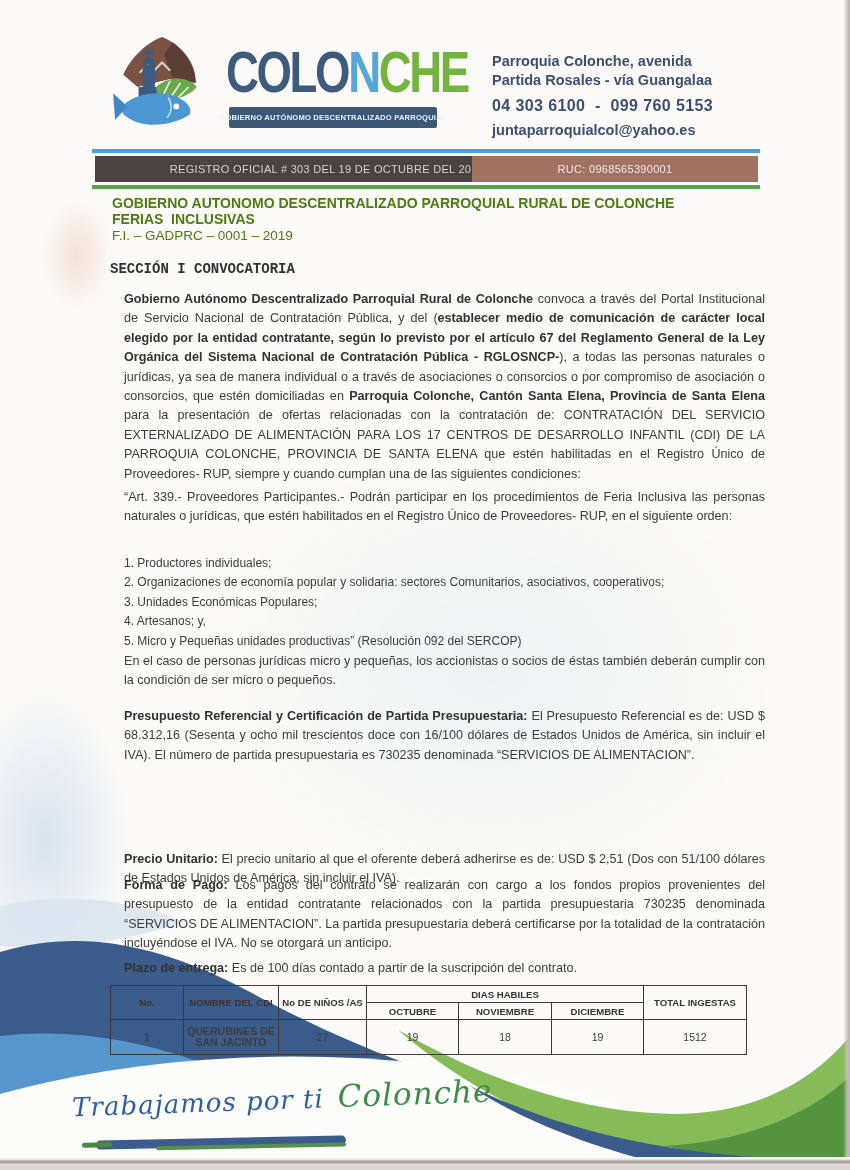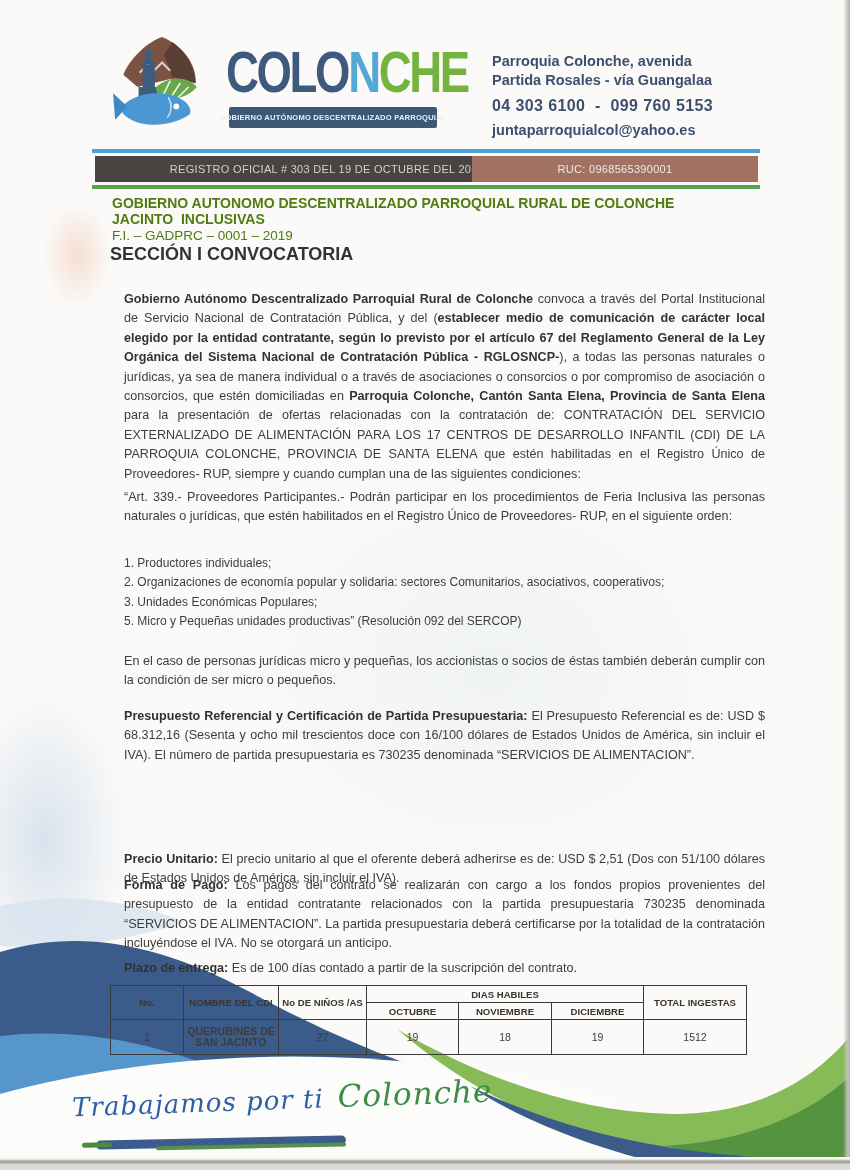--- a/index.html
+++ b/index.html
@@ -33,21 +33,21 @@
   .bar-dark{left:95px;top:156px;width:368px;height:26px;background:#494442;color:#d6d0ca;
     font-size:11px;display:flex;align-items:center;justify-content:center;letter-spacing:.3px;padding-left:48px;}
   .bar-ruc{left:472px;top:156px;width:286px;height:26px;background:#a17162;color:#f1eae6;
     font-size:11px;display:flex;align-items:center;justify-content:center;letter-spacing:.3px;text-align:right;}
   .line-green{left:92px;top:185px;width:668px;height:4px;background:#55a44c;}
   
   .title-block{left:112px;top:195px;width:640px;color:#4d7c0f;}
   .title-block .t1{font-size:14px;font-weight:bold;line-height:16px;}
   .title-block .t2{font-size:14px;font-weight:bold;line-height:16px;white-space:pre;}
   .title-block .t3{font-size:13.5px;line-height:16px;margin-top:1px;}
-  .section-heading{left:110px;top:244px;font-size:18px;font-weight:bold;color:#333;}
+  .section-heading{left:110px;top:261px;font-size:14px;font-weight:bold;color:#333;font-family:Liberation Mono, monospace;}
   
   .para{left:108px;width:641px;text-align:justify;font-size:12.6px;line-height:19.4px;color:#3d3d3d;margin-left:16px;}
   .para b{color:#323232;}
   .plain{text-align:left;}
   .list-item{font-size:12px;line-height:19.4px;}
   
   .cdi-table{left:110px;top:985px;border-collapse:collapse;table-layout:fixed;width:636px;}
   .cdi-table th,.cdi-table td{border:1.6px solid #3b3b3b;padding:0;text-align:center;vertical-align:middle;}
   .cdi-table th{font-size:9.6px;font-weight:bold;color:#39342e;}
   .cdi-table .h1 th{height:16px;} .cdi-table .h2 th{height:16px;}
@@ -120,36 +120,37 @@
     <div class="email">juntaparroquialcol@yahoo.es</div>
   </div>
 
   <div class="abs line-blue"></div>
   <div class="abs bar-dark">REGISTRO OFICIAL # 303 DEL 19 DE OCTUBRE DEL 2010</div>
   <div class="abs bar-ruc">RUC: 0968565390001</div>
   <div class="abs line-green"></div>
 
   <div class="abs title-block">
     <div class="t1">GOBIERNO AUTONOMO DESCENTRALIZADO PARROQUIAL RURAL DE COLONCHE</div>
-    <div class="t2">JACINTO  INCLUSIVAS</div>
+    <div class="t2">FERIAS  INCLUSIVAS</div>
     <div class="t3">F.I. – GADPRC – 0001 – 2019</div>
   </div>
 
   <div class="abs section-heading">SECCIÓN I CONVOCATORIA</div>
 
   <div class="abs para" style="top:290px;">
     <b>Gobierno Autónomo Descentralizado Parroquial Rural de Colonche</b><span> convoca a través del Portal Institucional de Servicio Nacional de Contratación Pública, y del (</span><b>establecer medio de comunicación de carácter local elegido por la entidad contratante, según lo previsto por el artículo 67 del Reglamento General de la Ley Orgánica del Sistema Nacional de Contratación Pública - RGLOSNCP-</b><span>), a todas las personas naturales o jurídicas, ya sea de manera individual o a través de asociaciones o consorcios o por compromiso de asociación o consorcios, que estén domiciliadas en </span><b>Parroquia Colonche, Cantón Santa Elena, Provincia de Santa Elena</b><span> para la presentación de ofertas relacionadas con la contratación de: CONTRATACIÓN DEL SERVICIO EXTERNALIZADO DE ALIMENTACIÓN PARA LOS 17 CENTROS DE DESARROLLO INFANTIL (CDI) DE LA PARROQUIA COLONCHE, PROVINCIA DE SANTA ELENA que estén habilitadas en el Registro Único de Proveedores- RUP, siempre y cuando cumplan una de las siguientes condiciones:</span>
   </div>
 
   <div class="abs para" style="top:488px;">“Art. 339.- Proveedores Participantes.- Podrán participar en los procedimientos de Feria Inclusiva las personas naturales o jurídicas, que estén habilitados en el Registro Único de Proveedores- RUP, en el siguiente orden:</div>
 
   <div class="abs para plain" style="top:554px;">
     <div class="list-item">1. Productores individuales;</div>
     <div class="list-item">2. Organizaciones de economía popular y solidaria: sectores Comunitarios, asociativos, cooperativos;</div>
     <div class="list-item">3. Unidades Económicas Populares;</div>
+    <div class="list-item">4. Artesanos; y,</div>
     <div class="list-item">5. Micro y Pequeñas unidades productivas” (Resolución 092 del SERCOP)</div>
   </div>
 
   <div class="abs para" style="top:652px;">En el caso de personas jurídicas micro y pequeñas, los accionistas o socios de éstas también deberán cumplir con la condición de ser micro o pequeños.</div>
 
   <div class="abs para" style="top:707px;">
     <b>Presupuesto Referencial y Certificación de Partida Presupuestaria:</b><span> El Presupuesto Referencial es de: USD $ 68.312,16 (Sesenta y ocho mil trescientos doce con 16/100 dólares de Estados Unidos de América, sin incluir el IVA). El número de partida presupuestaria es 730235 denominada “SERVICIOS DE ALIMENTACION”.</span>
   </div>
 
 

